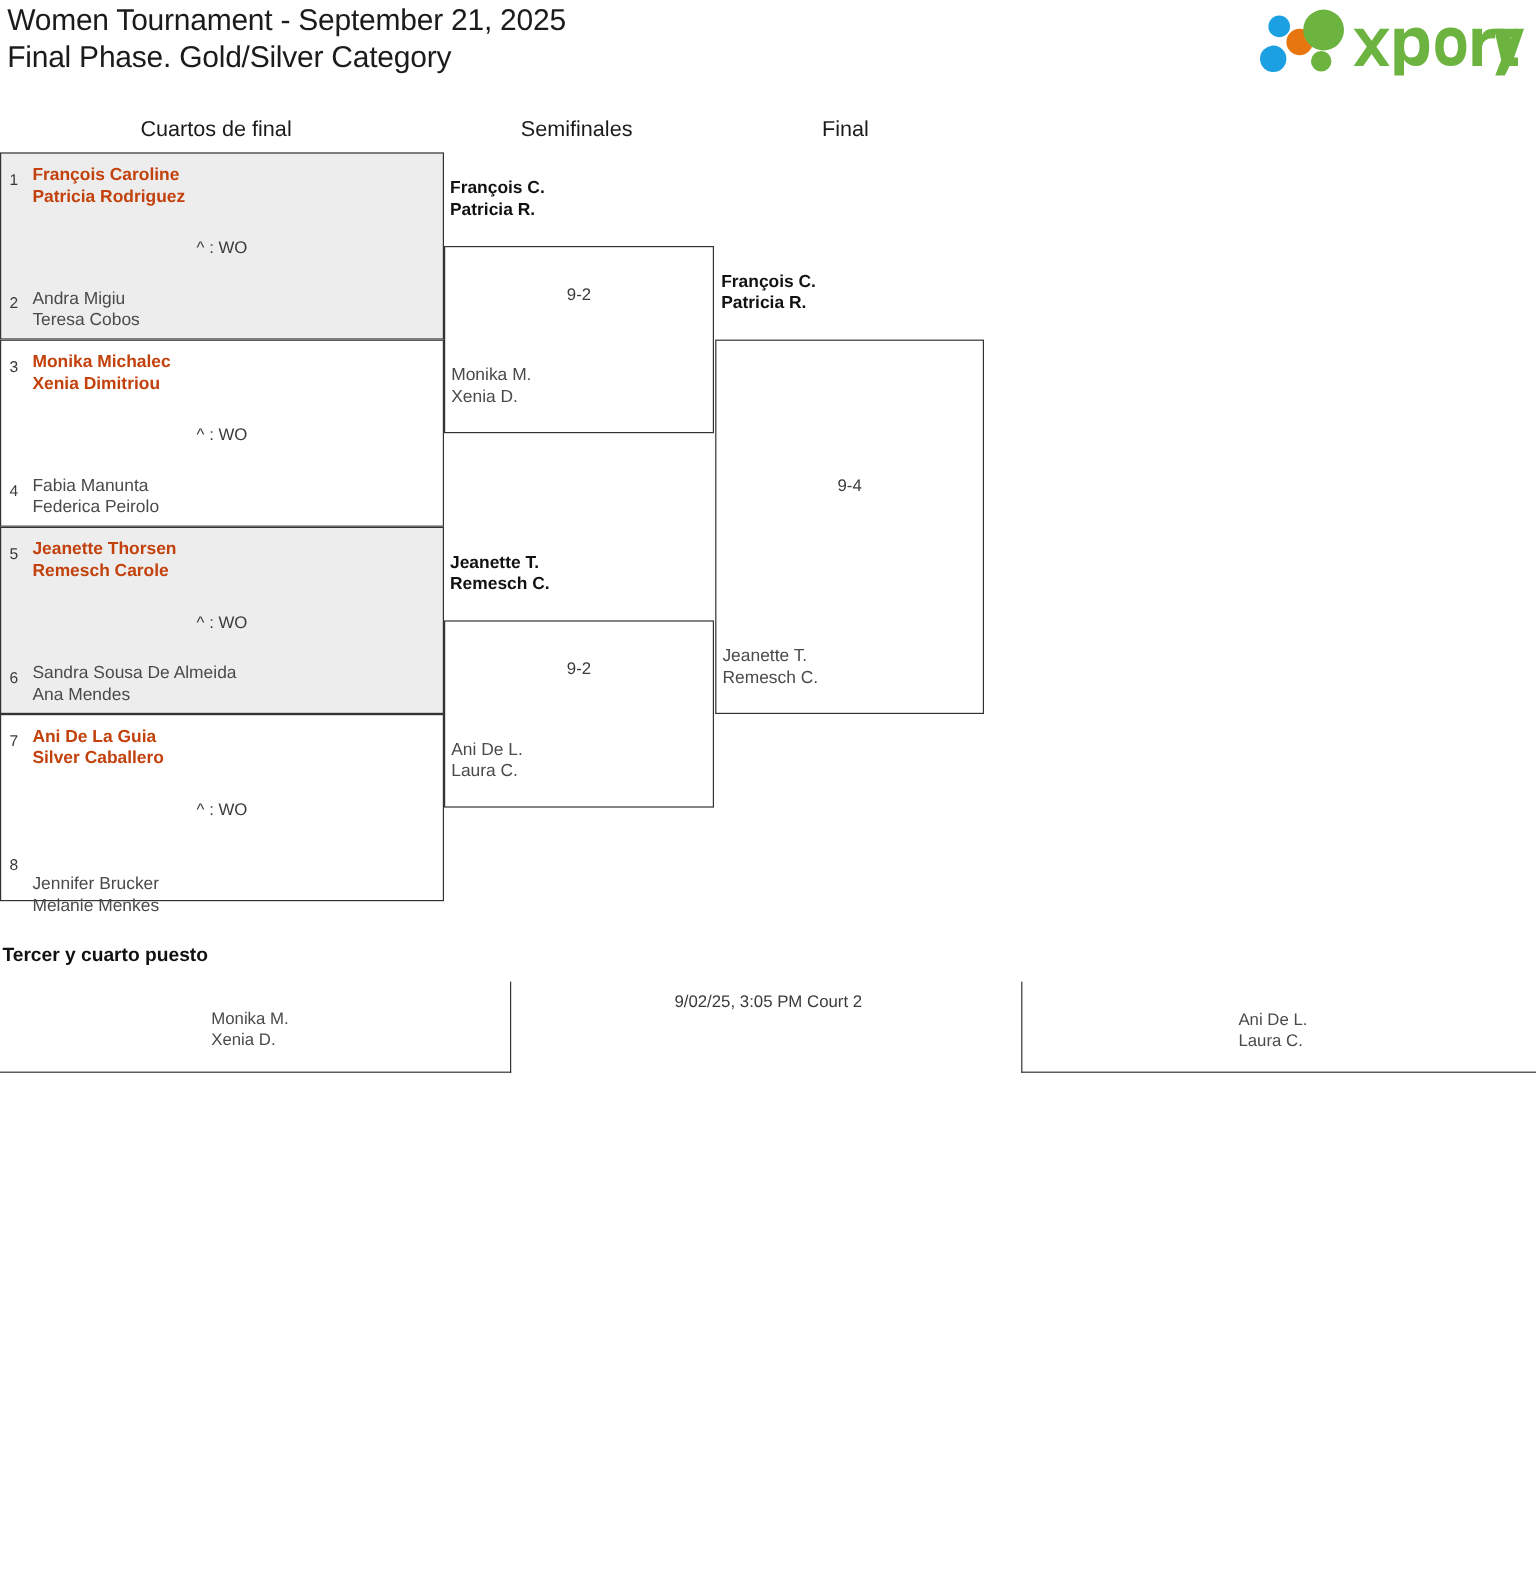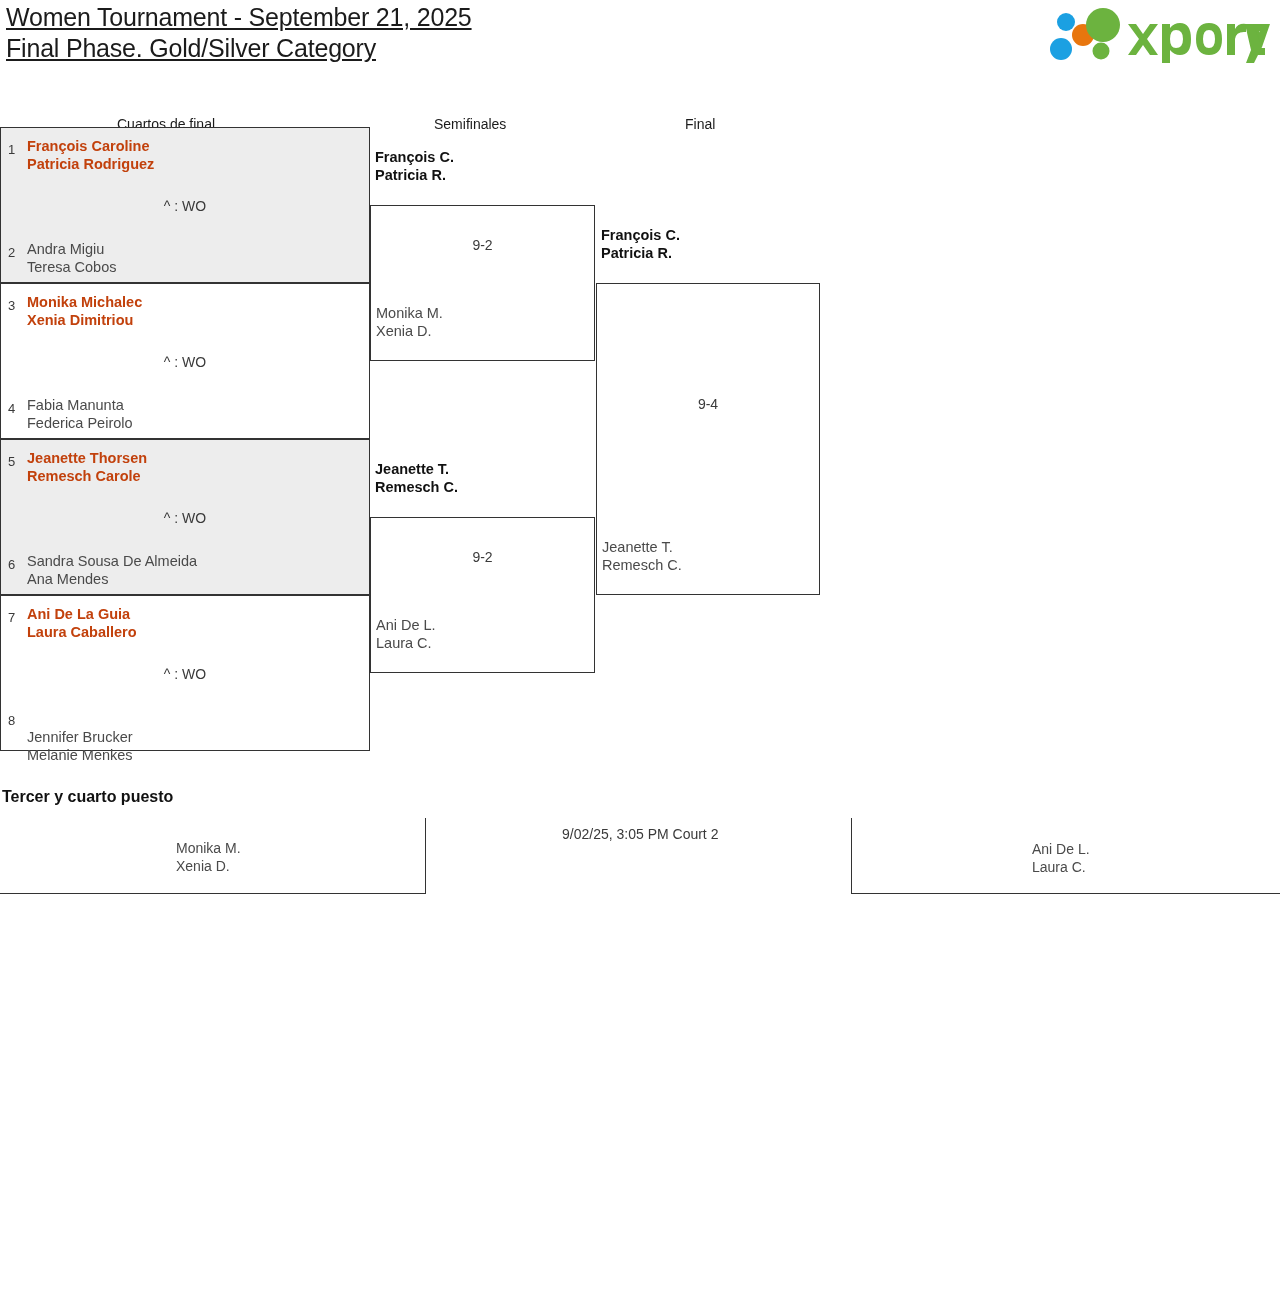--- a/index.html
+++ b/index.html
@@ -19,37 +19,35 @@
 
   
   .title {
     position: absolute;
     left: 6px; top: 2px;
     font-size: 25px;
     line-height: 31px;
     font-weight: 400;
     letter-spacing: -0.2px;
     white-space: pre-line;
-    text-decoration: underline;
   }
   .logo {
     position: absolute;
     right: 8px; top: 6px;
     width: 232px; height: 58px;
   }
   .logo svg { display: block; }
 
   
   .round-head {
     position: absolute;
-    font-size: 14px;
+    font-size: 18px;
     line-height: 22px;
     color: #1b1b1b;
     white-space: nowrap;
-    margin-top: 17px;
   }
   #rh-qf { left: 117px; top: 96px; }
   #rh-sf { left: 434px; top: 96px; }
   #rh-f  { left: 685px; top: 96px; }
 
   
   .box {
     position: absolute;
     border: 1px solid #333333;
     background: #ffffff;
@@ -185,21 +183,21 @@
 Remesch Carole</div>
     <div class="mid-score" style="left:0; right:0; top:70px;">^ : WO</div>
     <div class="seed" style="top:117px;">6</div>
     <div class="team" style="top:112px;">Sandra Sousa De Almeida
 Ana Mendes</div>
   </div>
 
   <div class="box" style="left:0px; top:595px; width:370px; height:156px;">
     <div class="seed" style="top:14px;">7</div>
     <div class="team winner" style="top:9px;">Ani De La Guia
-Laura Caballero</div>
+Silver Caballero</div>
     <div class="mid-score" style="left:0; right:0; top:70px;">^ : WO</div>
     <div class="seed" style="top:117px;">8</div>
     <div class="team" style="top:112px;margin-top:20px;">Jennifer Brucker
 Melanie Menkes</div>
   </div>
 
   <div class="slot winner" style="left:375px; top:148px;">François C.
 Patricia R.</div>
   <div class="box" style="left:370px; top:205px; width:225px; height:156px;">
     <div class="mid-score" style="left:0; right:0; top:31px;">9-2</div>

